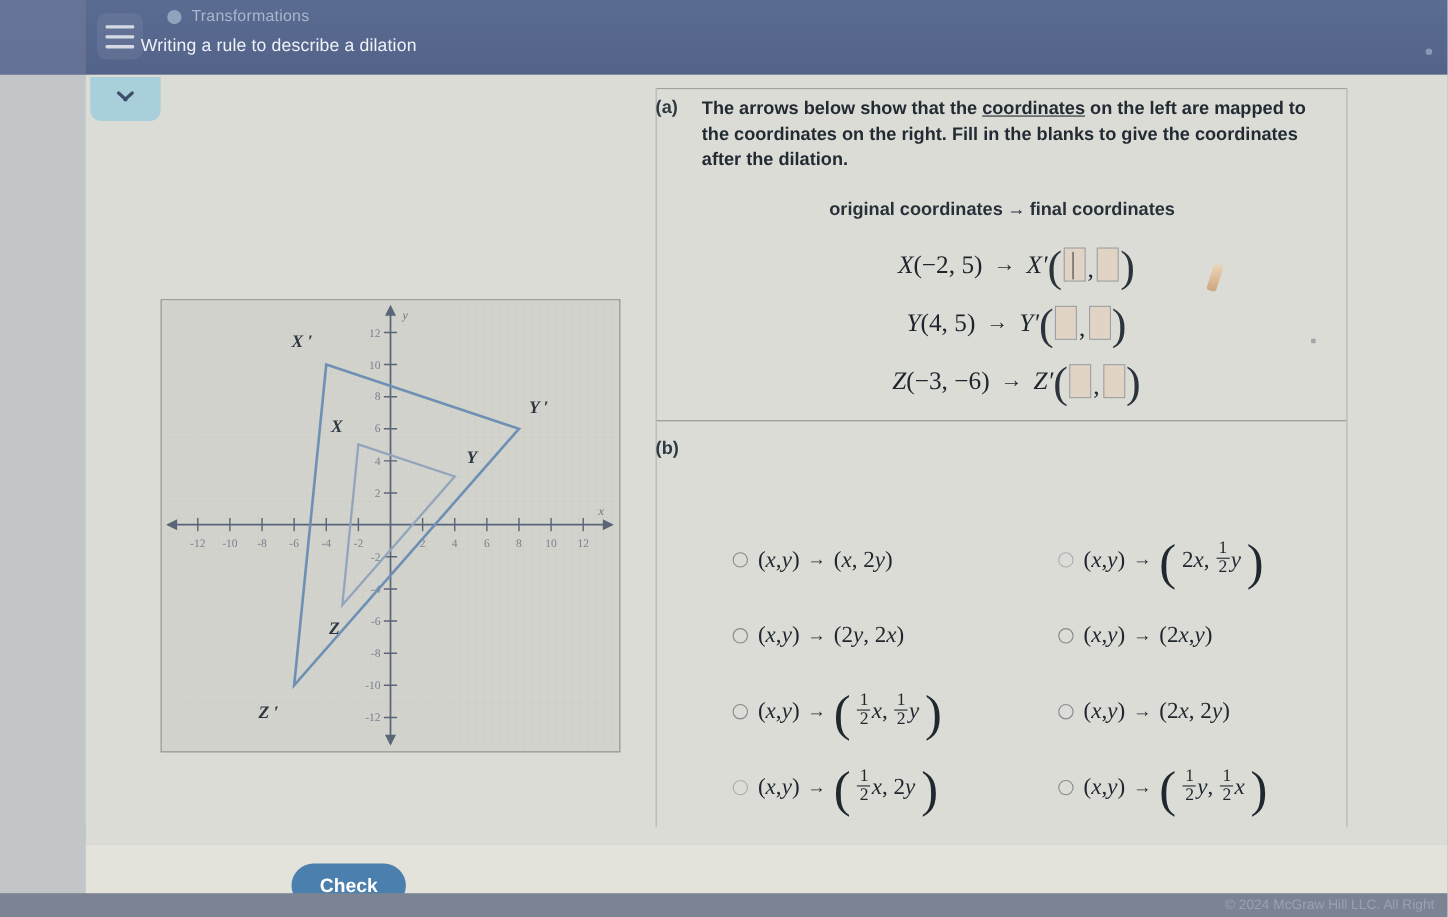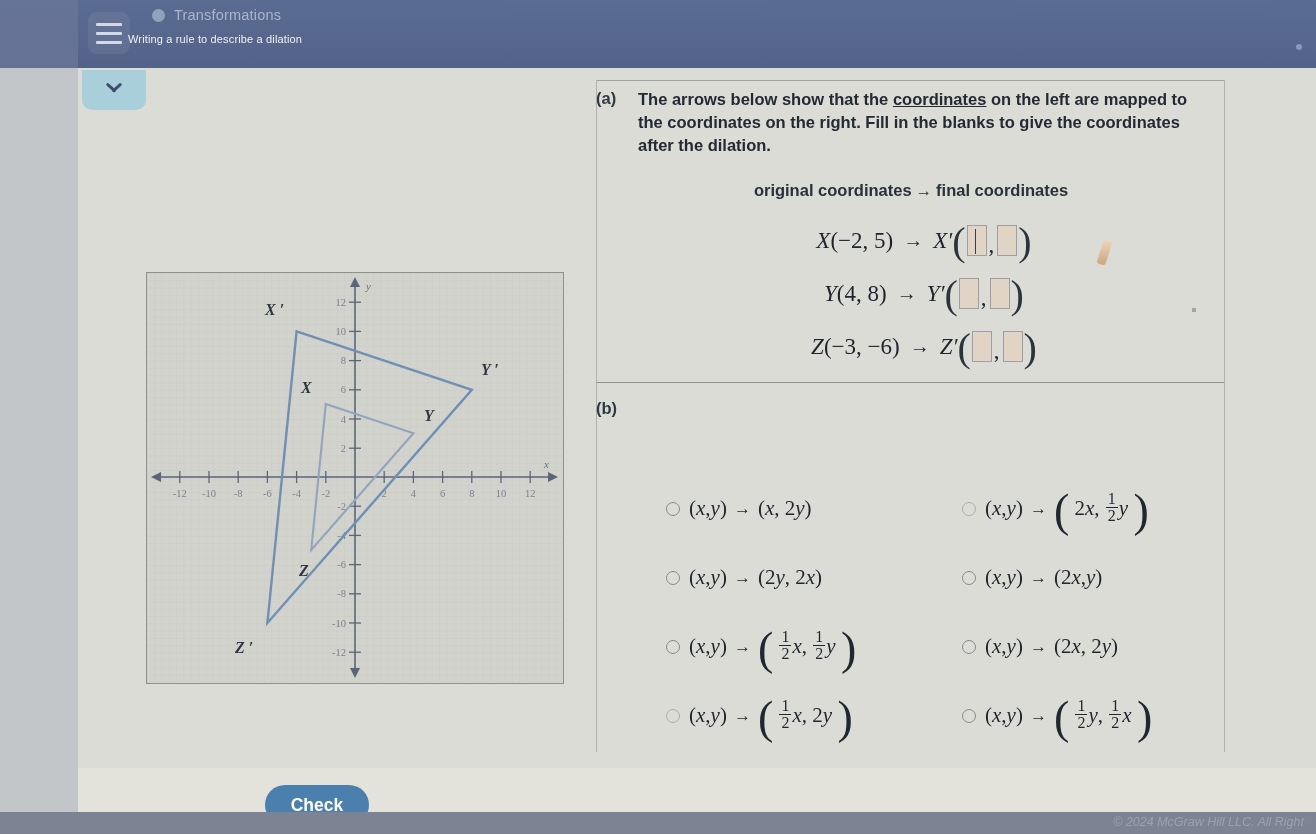--- a/index.html
+++ b/index.html
@@ -49,21 +49,21 @@
   .crumb-dot {
     width: 13px; height: 13px; border-radius: 50%;
     background: #8fa3bd;
   }
   .crumb-text {
     font-size: 14.5px; color: #a9b6cc;
     letter-spacing: .2px;
   }
   .page-title {
     position: absolute; left: 128px; top: 33px;
-    font-size: 11px; color: #eef1f6;
+    font-size: 16px; color: #eef1f6;
     letter-spacing: .15px;
   }
   .topbar-rightdot {
     position: absolute; right: 14px; top: 44px;
     width: 6px; height: 6px; border-radius: 50%;
     background: rgba(180,195,220,.55);
   }
 
   
   .workspace {
@@ -279,21 +279,20 @@
   .footer {
     position: absolute; left: 0; top: 812px;
     width: 1316px; height: 22px;
     background: #7c8494;
     overflow: hidden;
   }
   .footer-text {
     position: absolute; right: 12px; top: 3px;
     font-size: 12.5px; color: #9aa2b1;
     white-space: nowrap;
-    font-style: italic;
   }
 
   
   .smudge {
     position: absolute; left: 1100px; top: 240px;
     width: 9px; height: 25px;
     background: linear-gradient(160deg,#f1d7b8,#c99a6a);
     transform: rotate(18deg);
     border-radius: 3px; opacity: .85;
   }
@@ -451,21 +450,21 @@
             <span>X′</span>
             <span class="paren">(</span>
             <span class="blankbox focused"></span>
             <span class="comma">,</span>
             <span class="blankbox"></span>
             <span class="paren">)</span>
           </span>
       </div>
 
       <div class="maprow">
-        <span class="src"><span>Y</span><span class="coord">(4, 8)</span></span>
+        <span class="src"><span>Y</span><span class="coord">(4, 5)</span></span>
         <span class="marr">→</span>
         <span class="dst">
             <span>Y′</span>
             <span class="paren">(</span>
             <span class="blankbox"></span>
             <span class="comma">,</span>
             <span class="blankbox"></span>
             <span class="paren">)</span>
           </span>
       </div>

